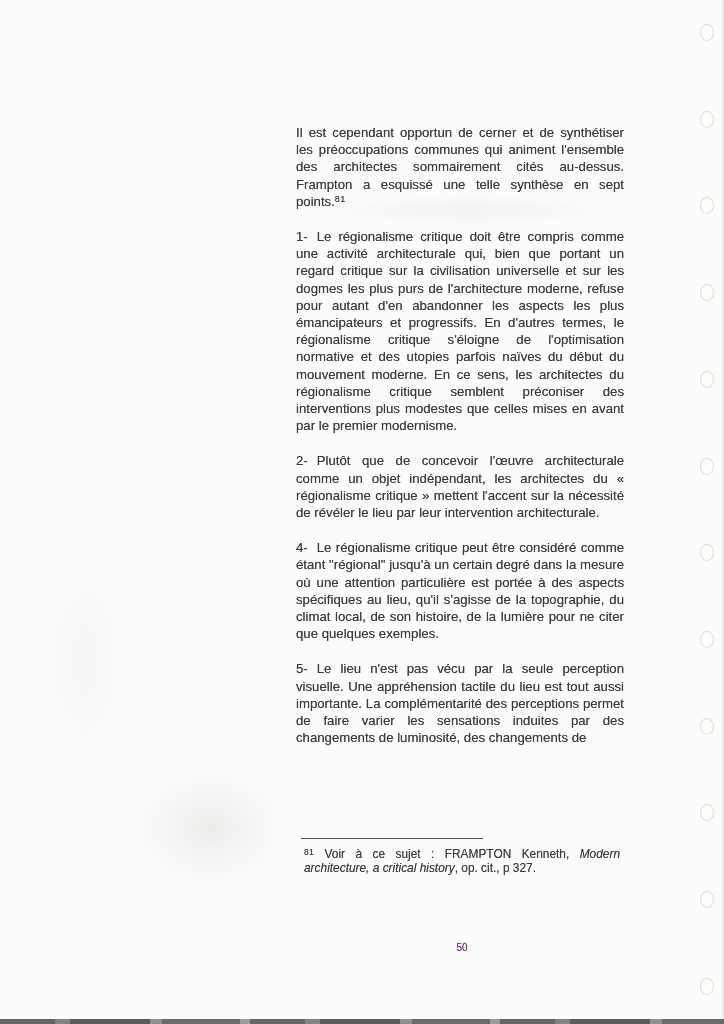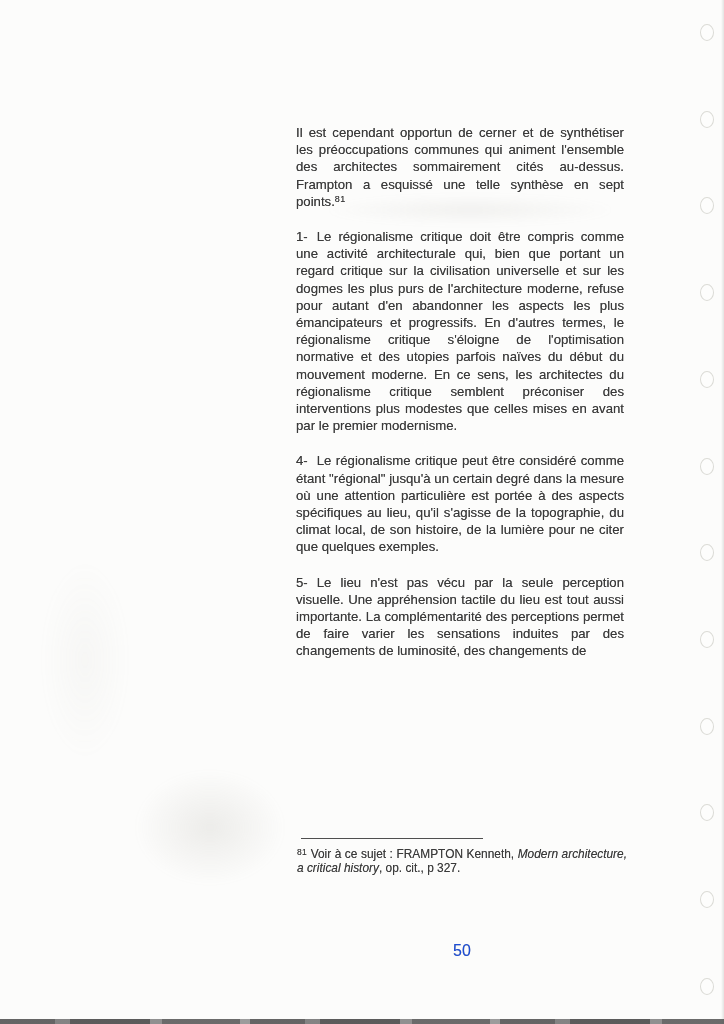--- a/index.html
+++ b/index.html
@@ -48,32 +48,32 @@
     text-align: justify;
     text-align-last: left;
     text-shadow: 0 0 0.4px rgba(50,50,50,0.6);
   }
   .fn-rule {
     width: 182px;
     height: 0;
     border-top: 1.4px solid #4f4f4f;
     margin: 0 0 8px 5px;
   }
-  .footnotes p { margin: 1px; }
+  .footnotes p { margin: 8px; }
   .footnotes sup.ref { vertical-align: 3px; font-size: 8.5px; }
   .fn-italic { font-style: italic; }
   
   .pagenum {
     position: absolute;
     left: 296px;
     top: 942px;
     width: 332px;
     text-align: center;
-    font-size: 16px;
-    color: #1d4ed8;
+    font-size: 10px;
+    color: #701a75;
     text-shadow: 0 0 0.4px rgba(70,70,70,0.5);
   }
   
   .hole {
     position: absolute;
     left: 700px;
     width: 12px;
     height: 15px;
     border: 1.6px solid #dbdbd6;
     border-radius: 50%;
@@ -144,20 +144,21 @@
       <div class="hole" style="top: 891px;"></div>
       <div class="hole" style="top: 977.7px;"></div>
     </div>
 
   <div class="textblock">
 
     <p><span>Il est cependant opportun de cerner et de synthétiser les préoccupations communes qui animent l'ensemble des architectes sommairement cités au-dessus. Frampton a esquissé une telle synthèse en sept points.</span><sup class="ref">81</sup></p>
 
     <p class="point"><span class="plabel">1-</span><span>Le régionalisme critique doit être compris comme une activité architecturale qui, bien que portant un regard critique sur la civilisation universelle et sur les dogmes les plus purs de l'architecture moderne, refuse pour autant d'en abandonner les aspects les plus émancipateurs et progressifs. En d'autres termes, le régionalisme critique s'éloigne de l'optimisation normative et des utopies parfois naïves du début du mouvement moderne. En ce sens, les architectes du régionalisme critique semblent préconiser des interventions plus modestes que celles mises en avant par le premier modernisme.</span></p>
 
+    <p class="point"><span class="plabel">2-</span><span>Plutôt que de concevoir l'œuvre architecturale comme un objet indépendant, les architectes du « régionalisme critique » mettent l'accent sur la nécessité de révéler le lieu par leur intervention architecturale.</span></p>
 
 
     <p class="point"><span class="plabel">4-</span><span>Le régionalisme critique peut être considéré comme étant "régional" jusqu'à un certain degré dans la mesure où une attention particulière est portée à des aspects spécifiques au lieu, qu'il s'agisse de la topographie, du climat local, de son histoire, de la lumière pour ne citer que quelques exemples.</span></p>
 
     <p class="point"><span class="plabel">5-</span><span>Le lieu n'est pas vécu par la seule perception visuelle. Une appréhension tactile du lieu est tout aussi importante. La complémentarité des perceptions permet de faire varier les sensations induites par des changements de luminosité, des changements de</span></p>
 
   </div>
 
   <div class="footnotes">
     <div class="fn-rule"></div>

